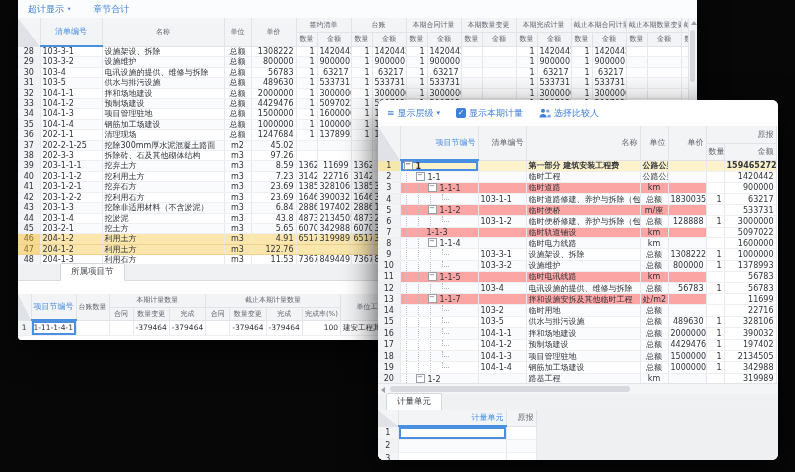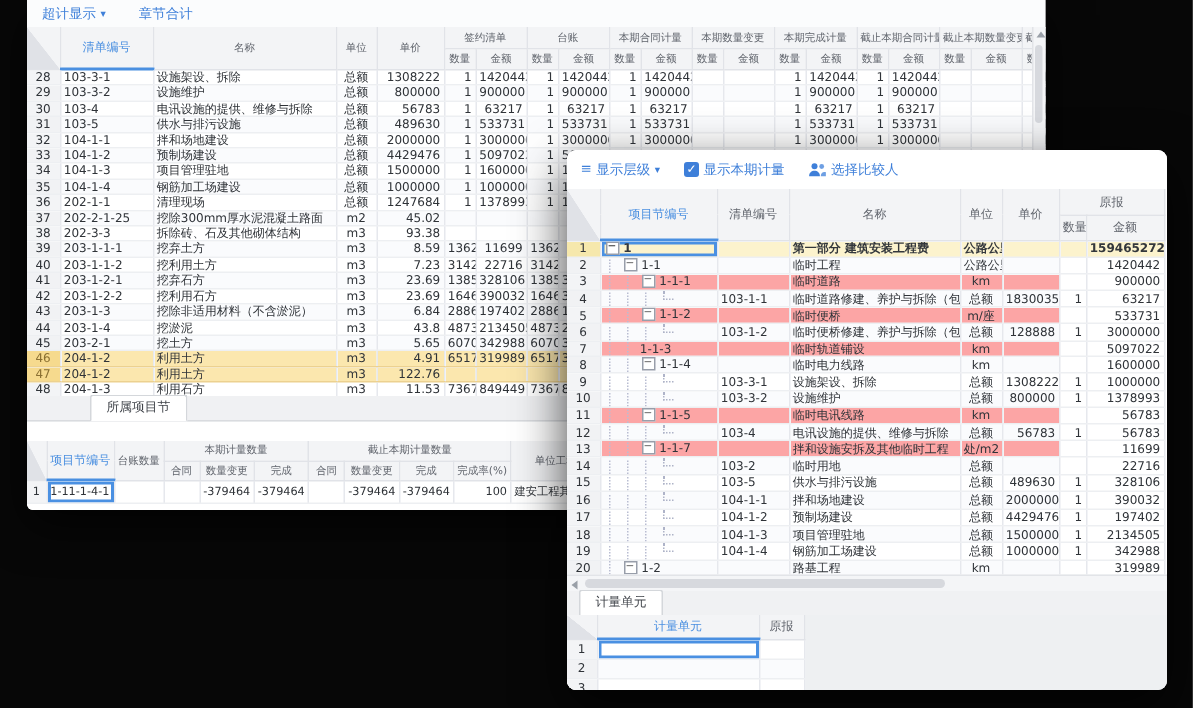--- a/index.html
+++ b/index.html
@@ -4,36 +4,36 @@
 <style>
   html,body{margin:0;padding:0;width:795px;height:472px;overflow:hidden;background:#070707;
     font-family:"DejaVu Sans","Liberation Sans",sans-serif;}
   .stage{position:relative;width:795px;height:472px;background:#070707;}
   .window{position:absolute;background:#fff;box-shadow:0 10px 30px rgba(0,0,0,.65);overflow:hidden;}
   #bgwin{left:18px;top:0;width:679px;height:340px;border-radius:0 0 4px 4px;}
   #fgwin{left:378px;top:100px;width:400px;height:360px;border-radius:6px;box-shadow:0 12px 34px rgba(0,0,0,.75);}
 
   
   .toolbar{display:flex;align-items:center;background:#fbfcfd;border-bottom:1px solid #e6e8ec;}
-  #bgwin .toolbar{height:18px;padding-left:10px;gap:22px;}
+  #bgwin .toolbar{height:18px;padding-left:10px;gap:22px;font-family:Liberation Mono, monospace;}
   #fgwin .toolbar{height:26px;padding-left:9px;gap:16px;background:#fff;border-bottom:0;}
   .tbtn{display:inline-flex;align-items:center;gap:3px;color:#3e7fd9;font-size:9px;cursor:pointer;white-space:nowrap;}
   .caret{font-size:7px;color:#3e7fd9;}
   .ic{font-size:9px;line-height:9px;}
   .chk{display:inline-block;width:10px;height:10px;background:#3e7fd9;border-radius:2px;color:#fff;
        font-size:8px;line-height:10px;text-align:center;}
 
   
   .gridwrap{position:absolute;overflow:hidden;background:#fff;}
   table.grid{border-collapse:collapse;table-layout:fixed;}
   table.grid th,table.grid td{box-sizing:border-box;border-right:1px solid #e6e8ed;border-bottom:1px solid #edeff2;
       padding:0 2px;white-space:nowrap;overflow:hidden;font-weight:normal;}
   table.grid th{background:#f3f4f6;color:#61656d;font-size:7px;height:14px;border-color:#e1e3e8;text-align:center;}
   table.grid td{font-size:8px;height:9.6px;line-height:9.4px;color:#2f3338;}
-  #fgwin table.grid th{height:17px;font-size:8px;}
+  #fgwin table.grid th{height:17px;font-size:8px;text-align:right;}
   #fgwin table.grid td{height:9.7px;}
   .bluehead{color:#4a8fe0 !important;border-bottom:2px solid #4a8fe0 !important;font-size:8px !important;}
   .corner{background:linear-gradient(to top right,#e0e2e7 49%,#f3f4f6 50%) !important;}
   td.num,th.num{background:#f3f4f6;color:#939aa4;text-align:center;font-size:7.5px;border-color:#e1e3e8;}
   .r{text-align:right;}.c{text-align:center;margin-left:40px;}.l{text-align:left;}
   table.grid tbody tr:nth-child(even) td{background:#fafbfd;}
   table.grid tbody tr:nth-child(even) td.num{background:#f1f2f4;}
   tr.sel td{background:#fbe7ae !important;border-bottom-color:#ecd190 !important;}
   tr.sel td.num{background:#f6da8e !important;color:#8a7033 !important;}
   tr.part td{background:#fcf3cd !important;font-weight:bold;color:#33373c;}
@@ -362,21 +362,21 @@
               <td class="r"></td>
               <td class="r"></td>
               <td class="r"></td>
               <td class="r"></td>
             </tr>
             <tr>
               <td class="num">38</td>
               <td class="l">202-3-3</td>
               <td class="l">拆除砖、石及其他砌体结构</td>
               <td class="c">m3</td>
-              <td class="r">93.38</td>
+              <td class="r">97.26</td>
               <td class="r"></td>
               <td class="r"></td>
               <td class="r"></td>
               <td class="r"></td>
               <td class="r"></td>
               <td class="r"></td>
               <td class="r"></td>
               <td class="r"></td>
               <td class="r"></td>
               <td class="r"></td>

